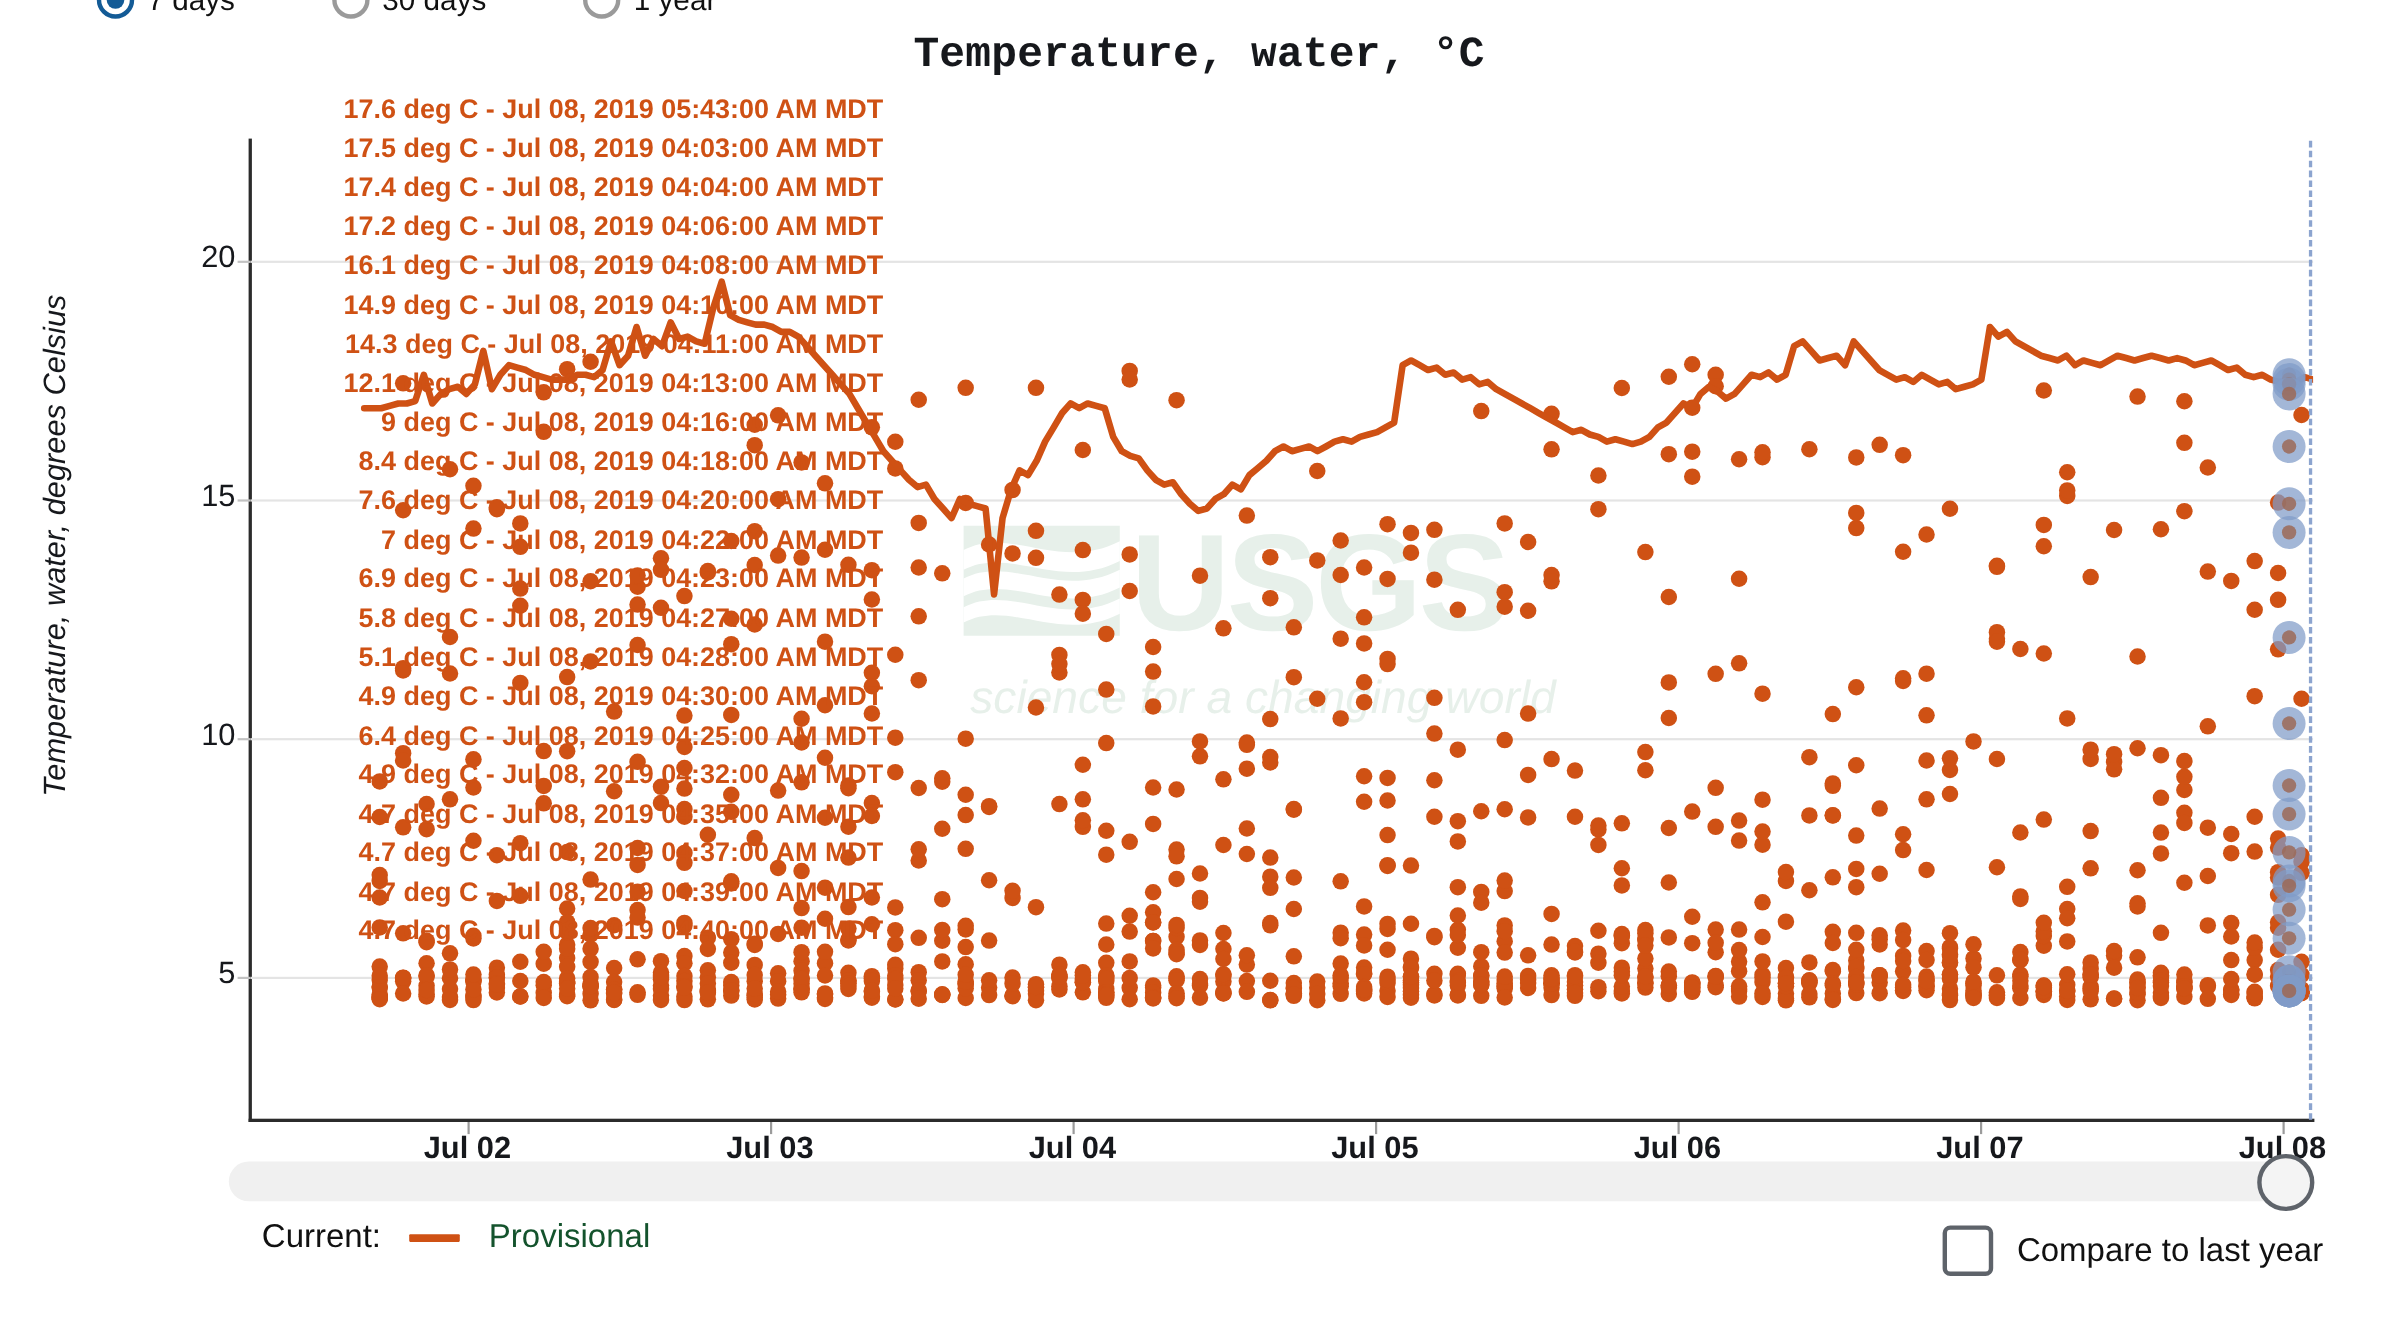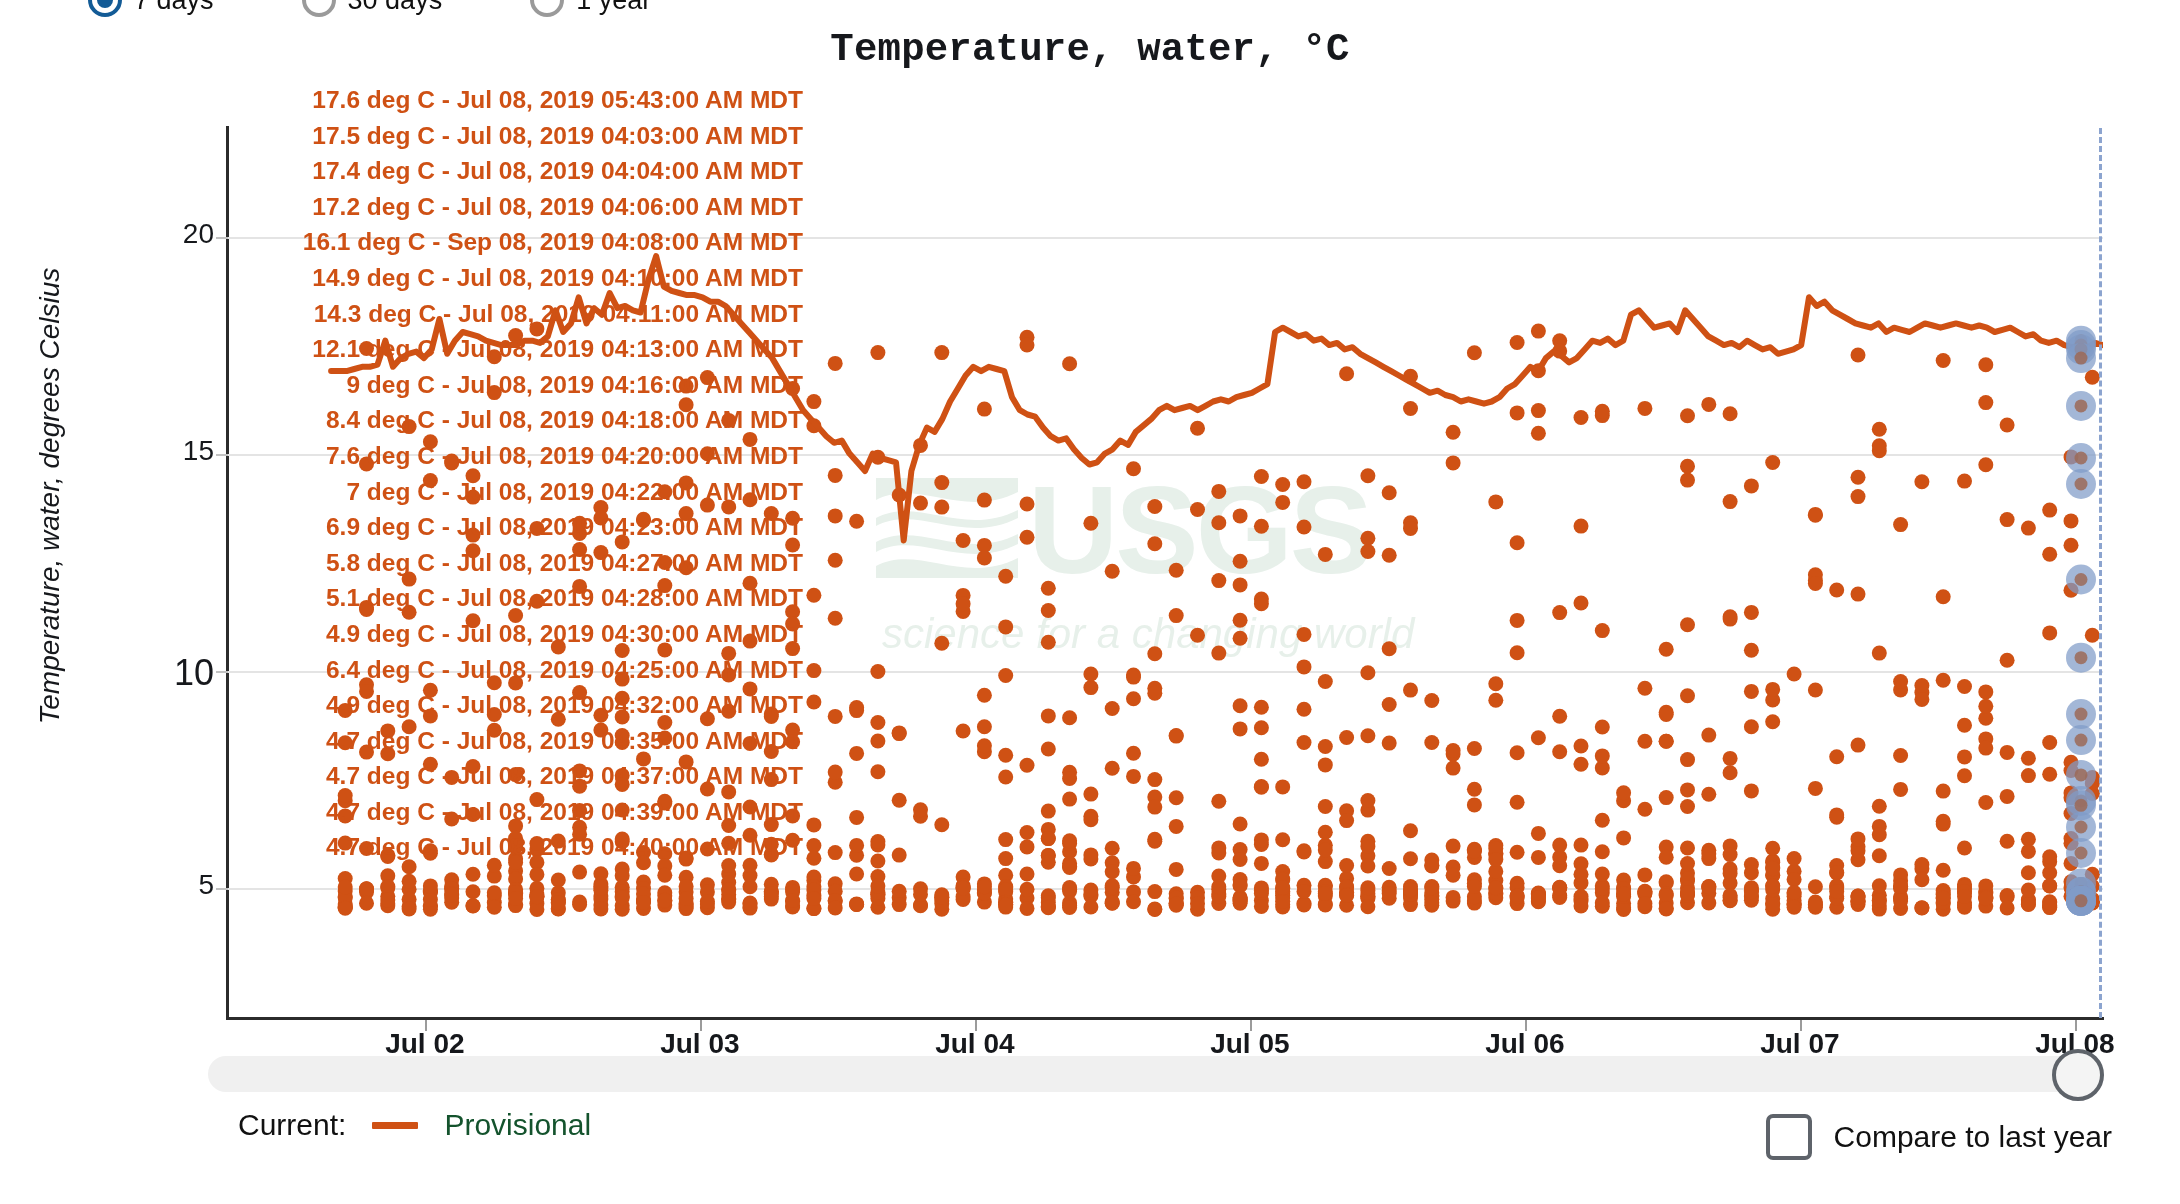--- a/index.html
+++ b/index.html
@@ -1380,21 +1380,21 @@
           <circle cx="1853" cy="772.8" r="6.5" fill="#9c6a57" opacity="0.85"></circle>
           <circle cx="1853" cy="772.8" r="15" fill="#7f9bc8" opacity="0.72"></circle>
           <circle cx="1853" cy="772.8" r="6.5" fill="#9c6a57" opacity="0.85"></circle>
         </g>
       </svg>
   </div>
 
   <div id="yticks">
       <div style="position: absolute; top: 868.756px; left: 158px; width: 56px; text-align: right; font-size: 28px; color: rgb(22, 24, 28);">5</div>
       <div style="position: absolute; top: 887.756px; left: 216px; width: 12px; height: 2px; background: rgb(194, 194, 194);"></div>
-      <div style="position: absolute; top: 651.683px; left: 158px; width: 56px; text-align: right; font-size: 36px; color: rgb(22, 24, 28);">10</div>
+      <div style="position: absolute; top: 651.683px; left: 158px; width: 56px; text-align: right; font-size: 28px; color: rgb(22, 24, 28);">10</div>
       <div style="position: absolute; top: 670.683px; left: 216px; width: 12px; height: 2px; background: rgb(194, 194, 194);"></div>
       <div style="position: absolute; top: 434.61px; left: 158px; width: 56px; text-align: right; font-size: 28px; color: rgb(22, 24, 28);">15</div>
       <div style="position: absolute; top: 453.61px; left: 216px; width: 12px; height: 2px; background: rgb(194, 194, 194);"></div>
       <div style="position: absolute; top: 217.537px; left: 158px; width: 56px; text-align: right; font-size: 28px; color: rgb(22, 24, 28);">20</div>
       <div style="position: absolute; top: 236.537px; left: 216px; width: 12px; height: 2px; background: rgb(194, 194, 194);"></div>
     </div>
 
   <div style="position:absolute;left:0;top:0;">
     <div id="y-axis-title">Temperature, water, degrees Celsius</div>
   </div>
@@ -1416,21 +1416,21 @@
       <div class="xtick-mark" style="left: 2074.88px;"></div>
     </div>
 
   <div id="hover-line" style="left: 2099.25px;"></div>
 
   <div id="tooltip-list">
       <div class="tip-line">17.6 deg C - Jul 08, 2019 05:43:00 AM MDT</div>
       <div class="tip-line">17.5 deg C - Jul 08, 2019 04:03:00 AM MDT</div>
       <div class="tip-line">17.4 deg C - Jul 08, 2019 04:04:00 AM MDT</div>
       <div class="tip-line">17.2 deg C - Jul 08, 2019 04:06:00 AM MDT</div>
-      <div class="tip-line">16.1 deg C - Sep 08, 2019 04:08:00 AM MDT</div>
+      <div class="tip-line">16.1 deg C - Jul 08, 2019 04:08:00 AM MDT</div>
       <div class="tip-line">14.9 deg C - Jul 08, 2019 04:10:00 AM MDT</div>
       <div class="tip-line">14.3 deg C - Jul 08, 2019 04:11:00 AM MDT</div>
       <div class="tip-line">12.1 deg C - Jul 08, 2019 04:13:00 AM MDT</div>
       <div class="tip-line">9 deg C - Jul 08, 2019 04:16:00 AM MDT</div>
       <div class="tip-line">8.4 deg C - Jul 08, 2019 04:18:00 AM MDT</div>
       <div class="tip-line">7.6 deg C - Jul 08, 2019 04:20:00 AM MDT</div>
       <div class="tip-line">7 deg C - Jul 08, 2019 04:22:00 AM MDT</div>
       <div class="tip-line">6.9 deg C - Jul 08, 2019 04:23:00 AM MDT</div>
       <div class="tip-line">5.8 deg C - Jul 08, 2019 04:27:00 AM MDT</div>
       <div class="tip-line">5.1 deg C - Jul 08, 2019 04:28:00 AM MDT</div>

